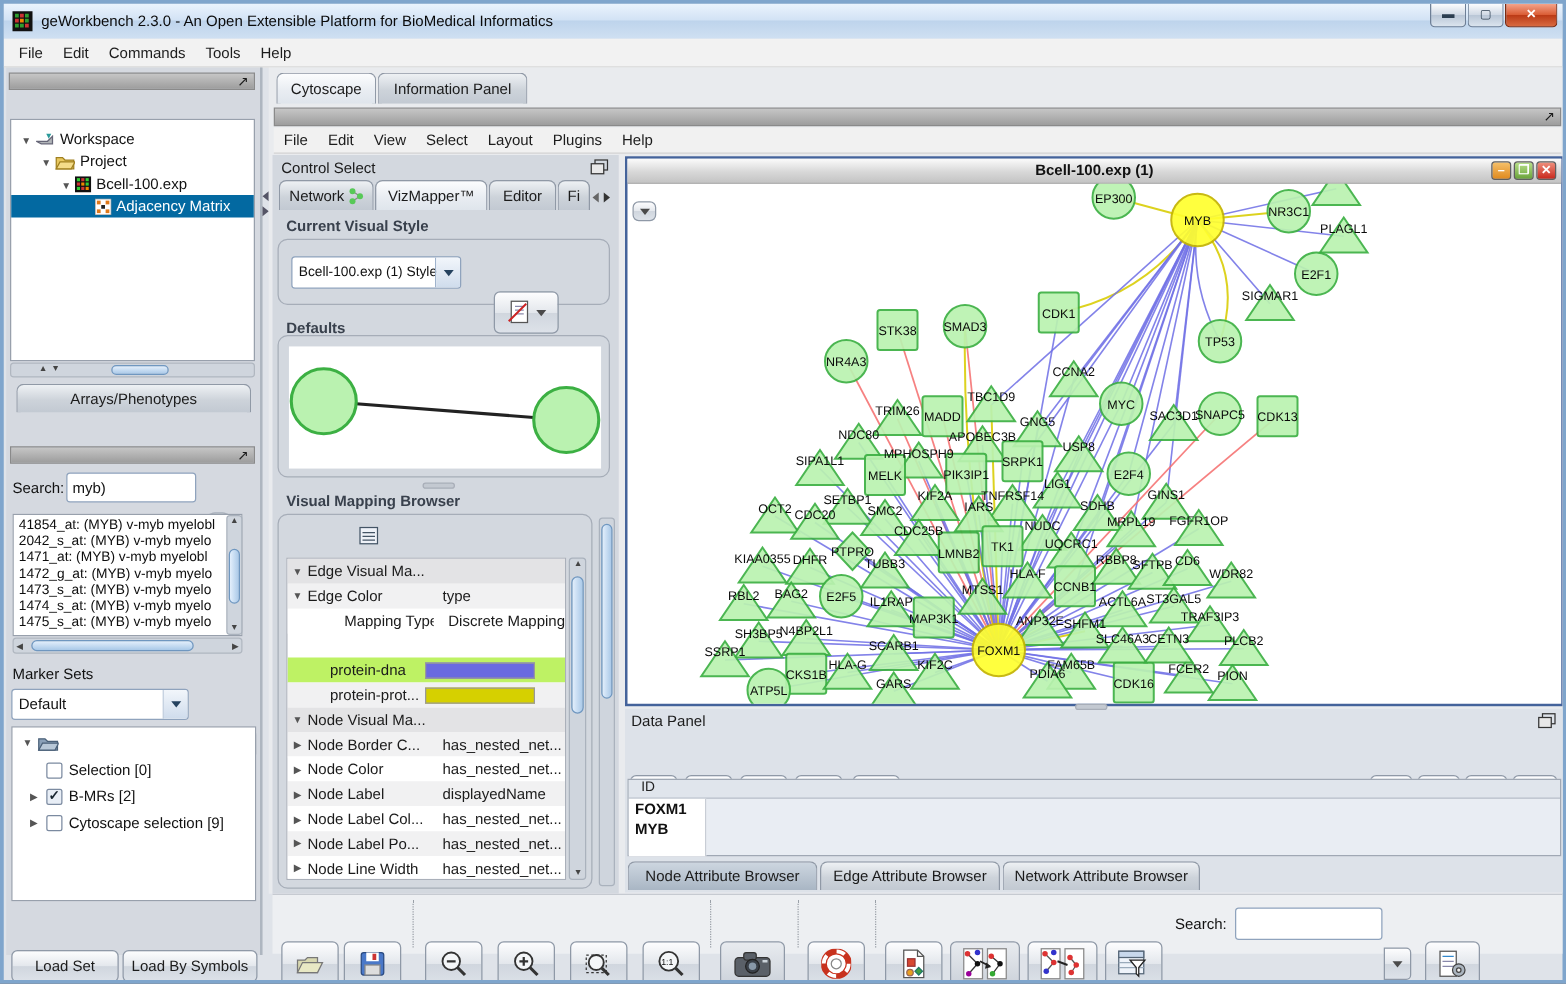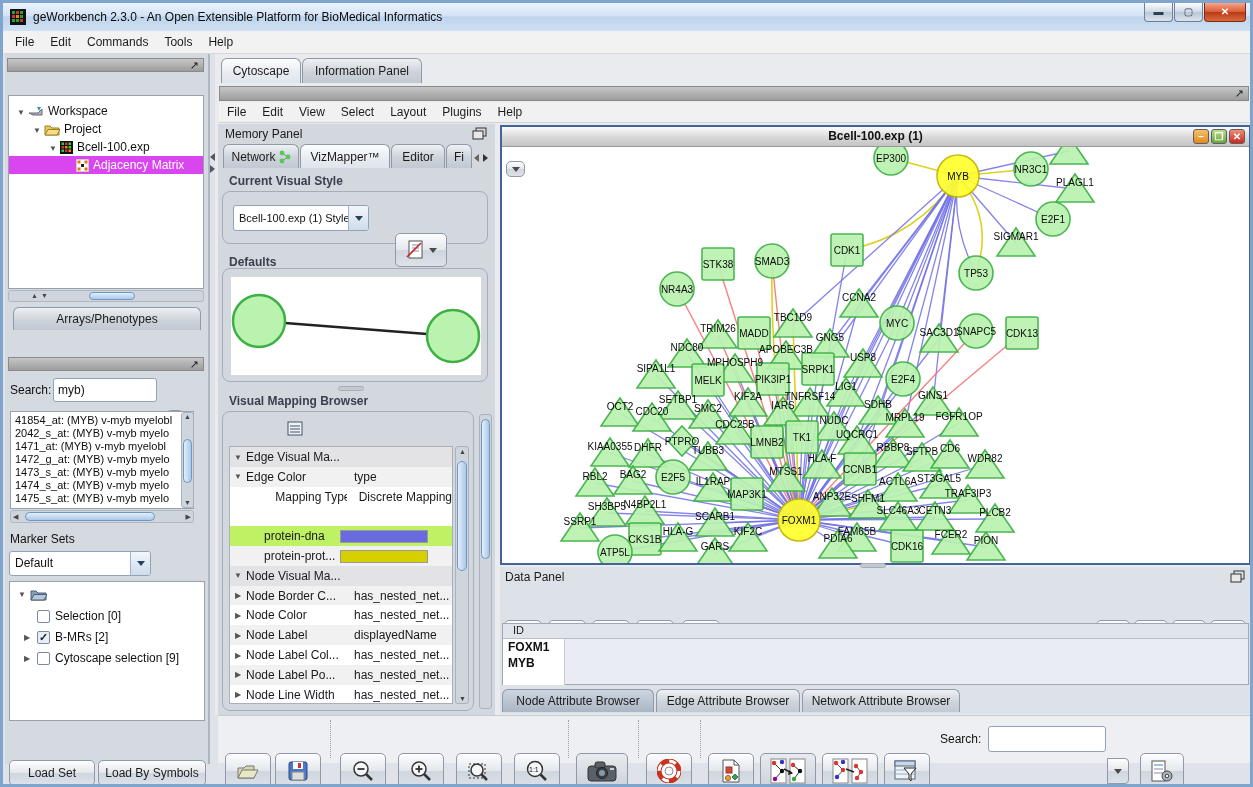--- a/index.html
+++ b/index.html
@@ -47,21 +47,21 @@
     display:flex; align-items:center; justify-content:center; }
   .ncombo .arrowzone .tinytri-d { border-top-color:#25425f; }
   .vscroll { background:#cfd5dd; border:1px solid #aab2bd; border-radius:3px; }
   .vthumb { background:linear-gradient(90deg,#e3effc,#aac9e8); border:1px solid #6f97c0; border-radius:6px; }
   .hthumb { background:linear-gradient(#e3effc,#aac9e8); border:1px solid #6f97c0; border-radius:6px; }
   .sep-dotted { border-left:1px dotted #9aa0a8; }
 
   
   #left-panel { left:2px; top:51px; width:205px; height:710px; background:#d5d9e0; border-right:2px solid #aeb6c0; }
   .tree-row { position:absolute; height:18px; display:flex; align-items:center; font-size:12px; color:#111; white-space:nowrap; }
-  .tree-row.sel { background:#d946ef; color:#fff; }
+  .tree-row.sel { background:#0369a1; color:#fff; }
   .marker-row { font-size:11px; color:#0d0d0d; height:13px; line-height:13px; white-space:nowrap; overflow:hidden; }
 
   
   #net-window { left:497px; top:122px; width:751px; height:440px; border:2px solid #44639b; background:#fff; }
   #net-title { position:absolute; left:0; top:0; right:0; height:20px;
      background:linear-gradient(#fbfbfb,#d8d8d8 55%,#c4c4c4); border-bottom:1px solid #9a9a9a;
      font-size:12px; font-weight:bold; color:#111; text-align:center; line-height:19px; }
   .nwbtn { position:absolute; top:2px; width:16px; height:15px; border-radius:3px; border:1px solid #5f5f5f;
      color:#fff; font-size:10px; line-height:13px; text-align:center; font-weight:bold; }
 
@@ -288,21 +288,21 @@
         <span class="menu-item">File</span>
         <span class="menu-item">Edit</span>
         <span class="menu-item">View</span>
         <span class="menu-item">Select</span>
         <span class="menu-item">Layout</span>
         <span class="menu-item">Plugins</span>
         <span class="menu-item">Help</span>
       </div>
 
     <div class="abs" style="left:3px;top:70px;width:277px;height:591px;background:#d3d8df;">
-      <span class="abs" style="left:7px;top:3px;font-size:12px;color:#1b1b1b;">Memory Panel</span>
+      <span class="abs" style="left:7px;top:3px;font-size:12px;color:#1b1b1b;">Control Select</span>
       <svg class="abs" style="right:8px;top:3px;" width="15" height="13">
         <rect x="4" y="1" width="10" height="8" fill="none" stroke="#333"></rect>
           <rect x="1" y="4" width="10" height="8" fill="#e8e8e8" stroke="#333"></rect>
       </svg>
 
       <div class="abs tab" style="left:5px;top:20px;width:76px;height:24px;gap:3px;">
         <span>Network</span>
         <svg width="12" height="14">
           <line x1="3" y1="3" x2="9" y2="7" stroke="#888"></line>
             <line x1="9" y1="7" x2="3" y2="11" stroke="#888"></line>

